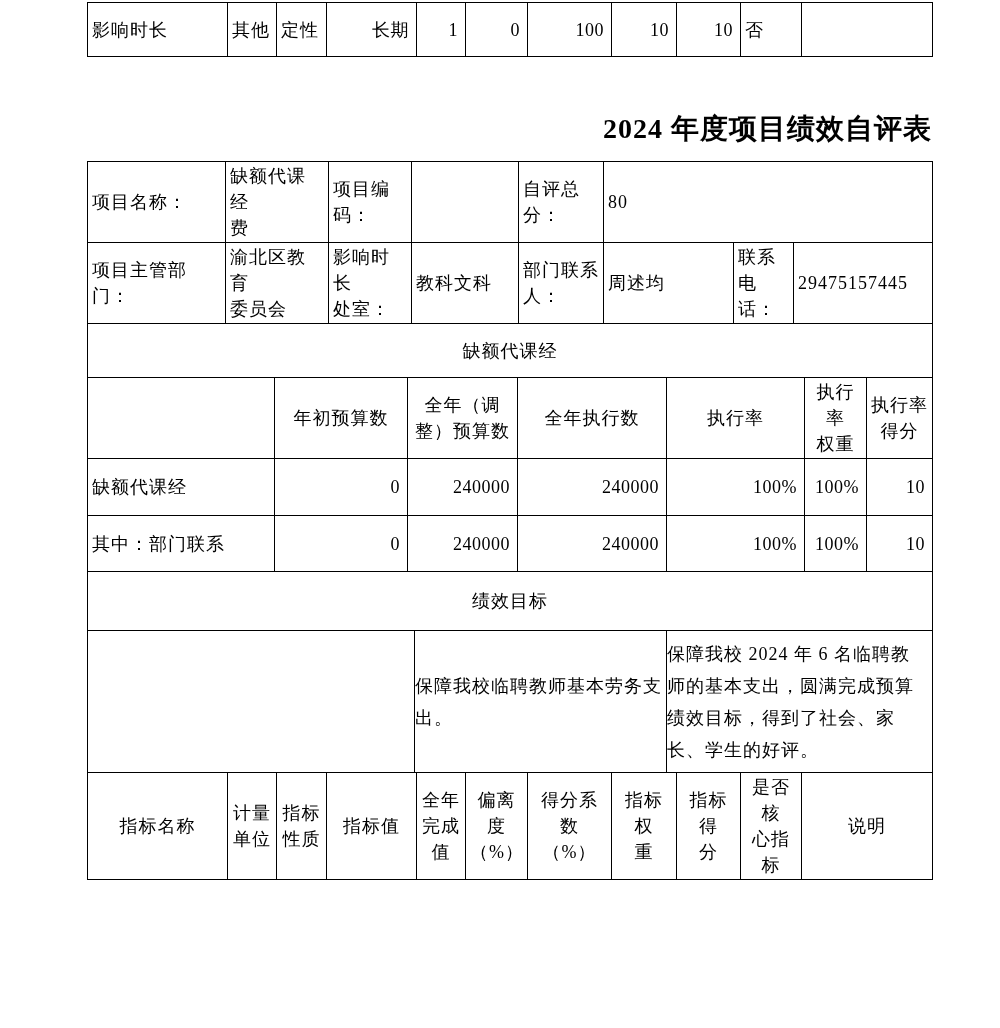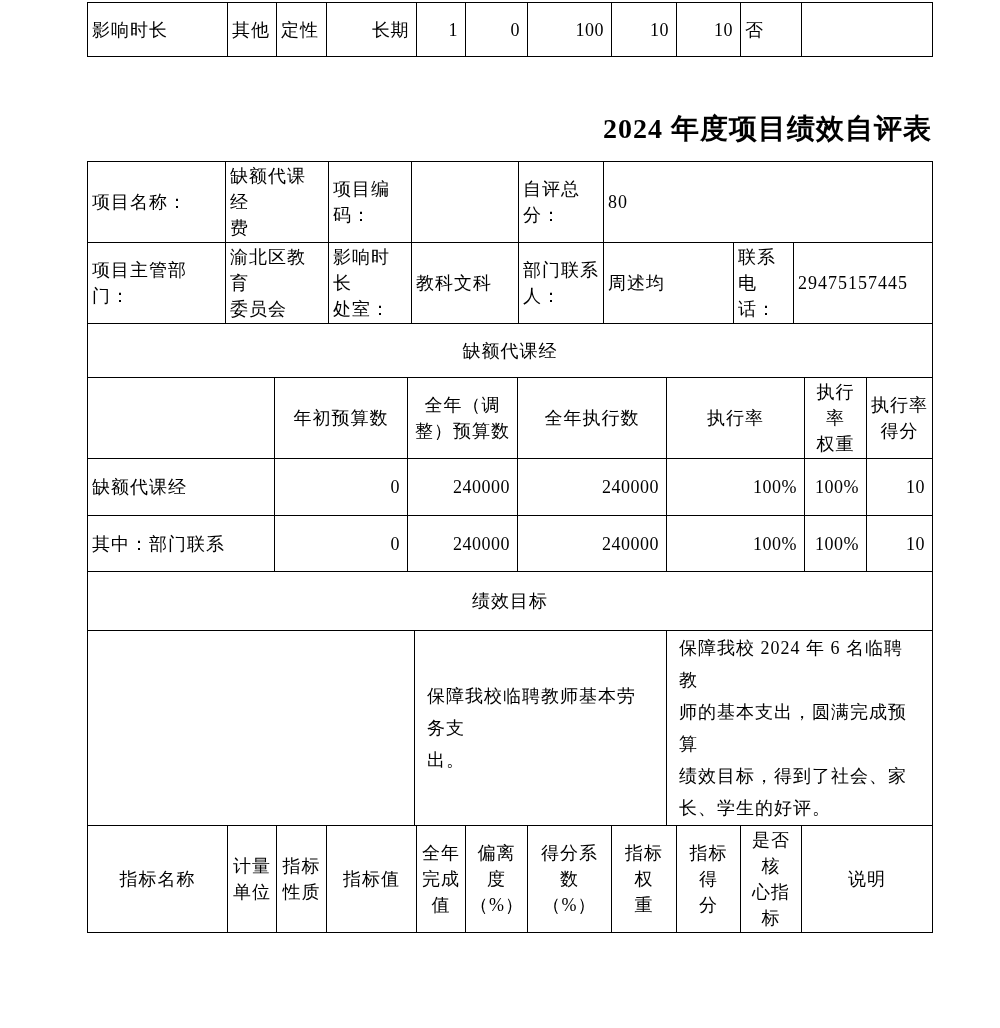--- a/index.html
+++ b/index.html
@@ -13,21 +13,21 @@
   table.tA{margin-top:2px;padding-left:44px;}
   td{
     border:1px solid #000;
     font-size:18px;line-height:26px;
     padding:1px 4px;vertical-align:middle;
     letter-spacing:1px;white-space:pre-line;overflow:hidden;
   }
   .r{text-align:right;padding-right:7px;letter-spacing:.5px;}
   .c{text-align:center;}
   .band{text-align:center;}
-  .goal{line-height:32px;padding:1px 12px;}
+  .goal{line-height:32px;padding:1px 0;}
   .title{
     margin:54px 0 14px 0;width:845px;
     font-size:28px;line-height:36px;font-weight:bold;
     text-align:right;letter-spacing:1px;
   }
 </style>
 </head>
 <body>
 
 <div class="doc">

